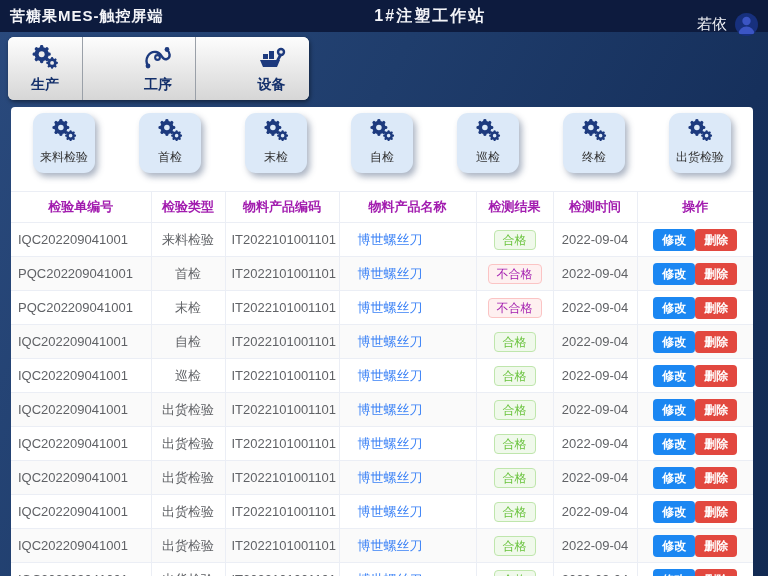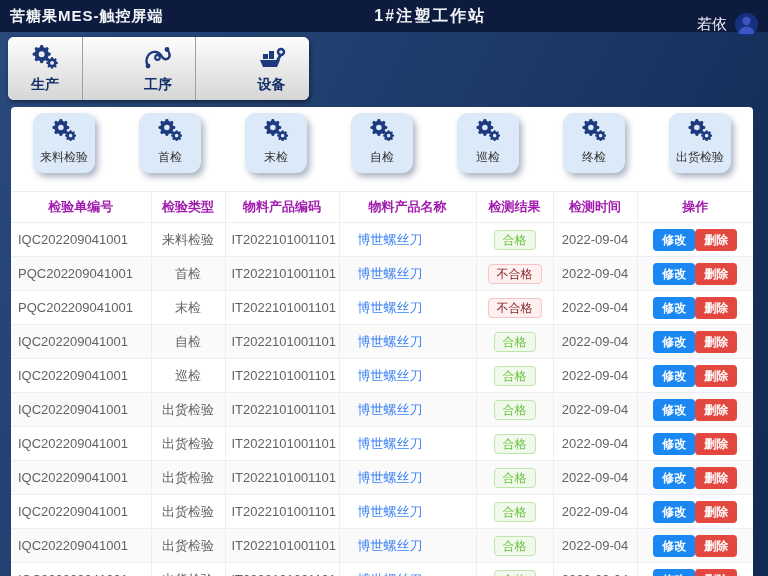--- a/index.html
+++ b/index.html
@@ -60,21 +60,21 @@
   }
   .qtable th:last-child,.qtable td:last-child{border-right:none;}
   .qtable tr.stripe td{background:#fafafa;}
   .col-id{width:140px;} .col-type{width:74px;} .col-code{width:114px;}
   .col-name{width:137px;} .col-result{width:77px;} .col-date{width:84px;} .col-act{width:116px;}
   td.cell-id{text-align:left;padding-left:7px;}
   td.cell-code{text-align:left;padding-left:6px;}
   td.cell-name{text-align:left;padding-left:18px;color:#3b82f6;}
   .badge{display:inline-block;padding:3px 8px;border-radius:4px;font-size:12px;line-height:1;}
   .badge.pass{background:#f0f9eb;border:1px solid #bfe6ac;color:#67c23a;}
-  .badge.fail{background:#fef0f0;border:1px solid #fbc4c4;color:#7f1d1d;}
+  .badge.fail{background:#fef0f0;border:1px solid #fbc4c4;color:#a21caf;}
   .act-btn{
     display:inline-block;padding:5px 9px;border:none;border-radius:4px;
     font-size:12px;font-weight:bold;color:#fff;cursor:pointer;line-height:1;
     font-family:inherit;
   }
   .act-edit{background:#1b87f2;}
   .act-del{background:#e2483f;}
 </style>
 </head>
 <body>

